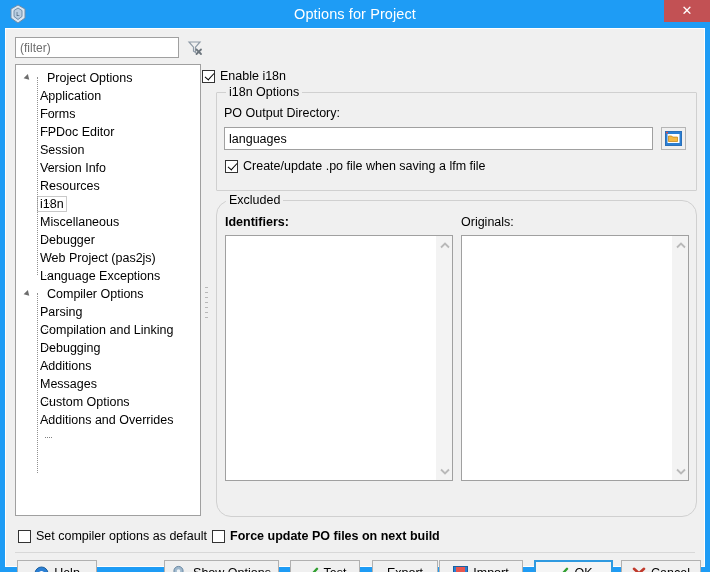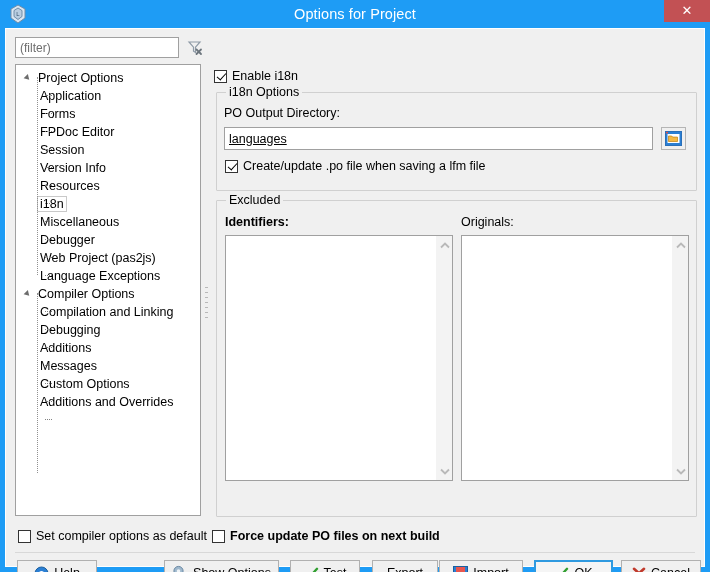--- a/index.html
+++ b/index.html
@@ -93,40 +93,40 @@
   }
   .cb-box.checked::after {
     content: "";
     position: absolute;
     left: 4px; top: 0px;
     width: 4px; height: 8px;
     border: solid #000;
     border-width: 0 1.8px 1.8px 0;
     transform: rotate(42deg);
   }
-  .enable-i18n { position: absolute; left: 208px; top: 40px; font-size: 12.5px; }
+  .enable-i18n { position: absolute; left: 196px; top: 40px; font-size: 12.5px; }
 
   
   .tree {
     position: absolute; left: 9px; top: 35px;
     width: 186px; height: 452px;
     background: #ffffff;
     border: 1px solid #a0a0a0;
     overflow: hidden;
   }
   .tree-inner { position: relative; padding: 4px 0 0 0; }
   .tnode {
     position: relative;
     height: 18px;
     line-height: 18px;
     font-size: 12.5px;
     white-space: nowrap;
     cursor: pointer;
   }
-  .tnode.root { padding-left: 22px; }
+  .tnode.root { padding-left: 31px; }
   .tnode.child { padding-left: 24px; }
   .tnode .arrow {
     position: absolute; left: 9px; top: 6px;
     width: 0; height: 0;
     border-left: 5px solid #6d6d6d;
     border-top: 3.5px solid transparent;
     border-bottom: 3.5px solid transparent;
     transform: rotate(45deg);
   }
   .tnode.child .dash {
@@ -160,34 +160,33 @@
   }
   .group > .gtitle {
     position: absolute;
     top: -8px; left: 9px;
     background: #f0f0f0;
     padding: 0 3px;
     font-size: 12.5px;
     color: #000;
   }
   #group-i18n { left: 210px; top: 63px; width: 481px; height: 99px; }
-  #group-excluded { left: 210px; top: 171px; width: 481px; height: 317px; }
+  #group-excluded { left: 210px; top: 171px; width: 481px; height: 317px; border-radius: 15px; }
 
   .lbl { position: absolute; font-size: 12.5px; white-space: nowrap; }
 
   .textbox {
     position: absolute;
     border: 1px solid #a0a0a0;
     background: #ffffff;
     padding: 0 4px;
     font-family: "Liberation Sans", sans-serif;
     font-size: 12.5px;
     color: #000;
     outline: none;
-    text-decoration: underline;
   }
   .icon-btn {
     position: absolute;
     background: #f0f0f0;
     border: 1px solid #b5b5b5;
     display: flex; align-items: center; justify-content: center;
     cursor: pointer;
   }
 
   
@@ -274,20 +273,21 @@
           <div class="tnode child"><span class="dash"></span><span>FPDoc Editor</span></div>
           <div class="tnode child"><span class="dash"></span><span>Session</span></div>
           <div class="tnode child"><span class="dash"></span><span>Version Info</span></div>
           <div class="tnode child"><span class="dash"></span><span>Resources</span></div>
           <div class="tnode child"><span class="dash"></span><span class="sel-focus">i18n</span></div>
           <div class="tnode child"><span class="dash"></span><span>Miscellaneous</span></div>
           <div class="tnode child"><span class="dash"></span><span>Debugger</span></div>
           <div class="tnode child"><span class="dash"></span><span>Web Project (pas2js)</span></div>
           <div class="tnode child"><span class="dash"></span><span>Language Exceptions</span></div>
           <div class="tnode root"><span class="arrow"></span><span>Compiler Options</span></div>
+          <div class="tnode child"><span class="dash"></span><span>Parsing</span></div>
           <div class="tnode child"><span class="dash"></span><span>Compilation and Linking</span></div>
           <div class="tnode child"><span class="dash"></span><span>Debugging</span></div>
           <div class="tnode child"><span class="dash"></span><span>Additions</span></div>
           <div class="tnode child"><span class="dash"></span><span>Messages</span></div>
           <div class="tnode child"><span class="dash"></span><span>Custom Options</span></div>
           <div class="tnode child"><span class="dash"></span><span>Additions and Overrides</span></div>
           <div class="tnode child"><span class="dash"></span></div>
           <div class="vline" style="top: 12px; height: 198px;"></div>
           <div class="vline" style="top: 228px; height: 180px;"></div>
         </div>

